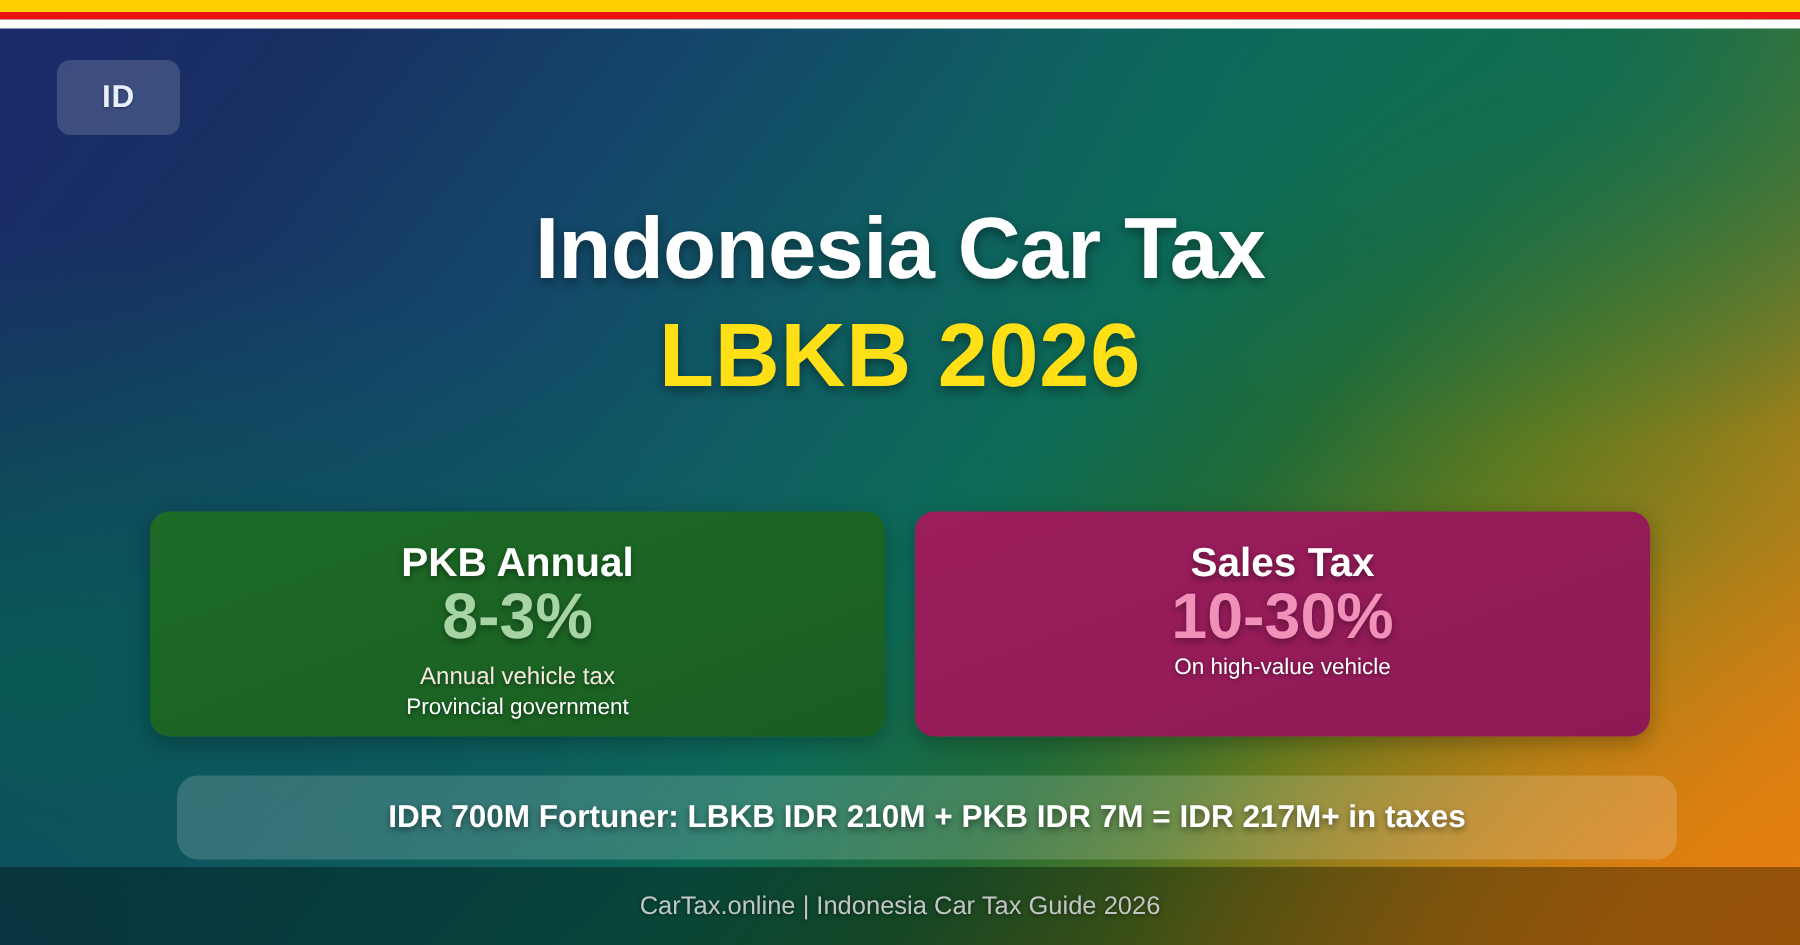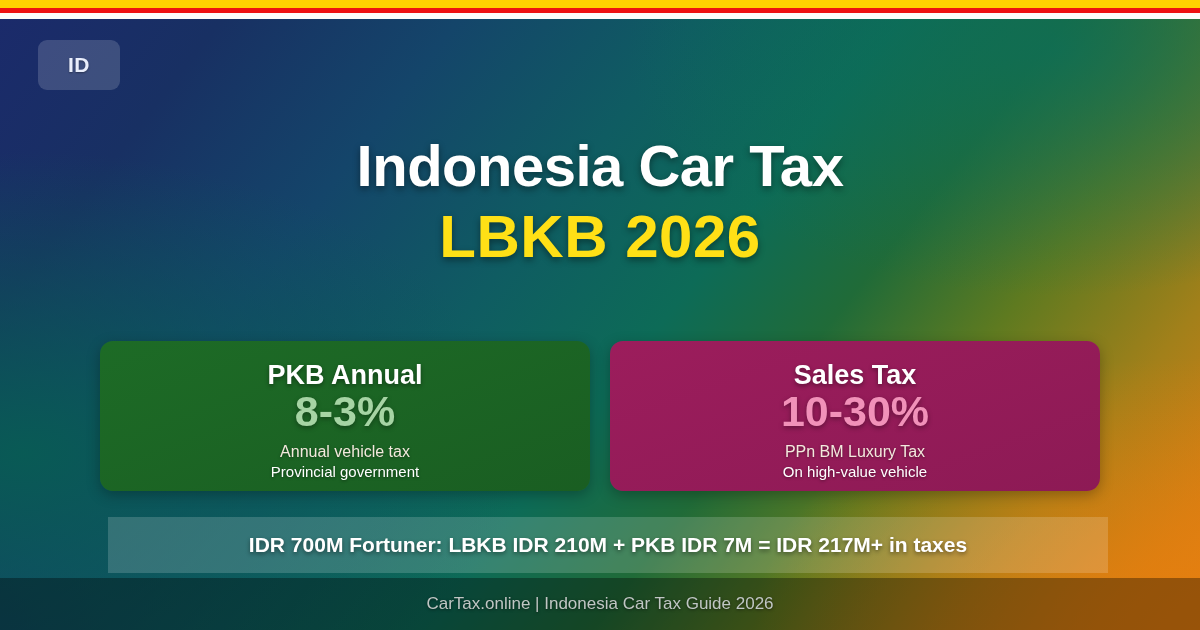--- a/index.html
+++ b/index.html
@@ -117,23 +117,23 @@
     font-size:15px; color:#ffffff; line-height:1.3;
     text-shadow:0 1px 3px rgba(0,0,0,.45);
   }
 
   .card.c0 { background:linear-gradient(160deg,#d4660f 0%,#c9570c 100%); }
   .card.c1 { background:linear-gradient(160deg,#1d6b26 0%,#1a5e22 100%); }
   .card.c2 { background:linear-gradient(160deg,#9c1d5c 0%,#8d1a55 100%); }
 
   
   .banner {
-    position:absolute; left:108px; top:517px;
+    position:absolute; left:118px; top:517px;
     width:1000px; height:56px;
-    border-radius:0;
+    border-radius:14px;
     background:rgba(255,255,255,.17);
     display:flex; align-items:center; justify-content:center;
     color:#ffffff; font-size:21px; font-weight:bold;
     text-shadow:0 2px 4px rgba(0,0,0,.45);
   }
 
   
   .footer {
     position:absolute; left:0; bottom:0; width:100%; height:52px;
     background:rgba(0,0,0,.34);
@@ -174,21 +174,20 @@
           <div class="card-value" style="color:#a6d4a4">8-3%</div>
           <div class="card-desc">Annual vehicle tax</div>
           <div class="card-sub">Provincial government</div>
         </div>
       </div>
 
       <div class="card c2">
         <div class="card-inner">
           <div class="card-title">Sales Tax</div>
           <div class="card-value" style="color:#f191b9">10-30%</div>
-          <div class="card-desc">PPn BM Luxury Tax</div>
           <div class="card-sub">On high-value vehicle</div>
         </div>
       </div>
 
     </div>
 
     <div class="banner">
       <span>IDR 700M Fortuner: LBKB IDR 210M + PKB IDR 7M = IDR 217M+ in taxes</span>
     </div>
 

